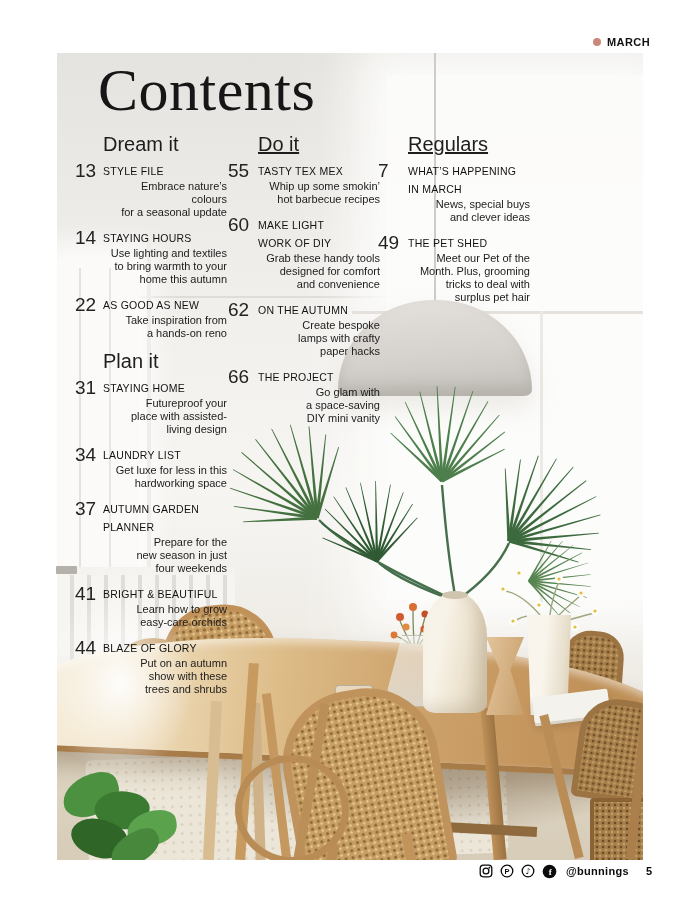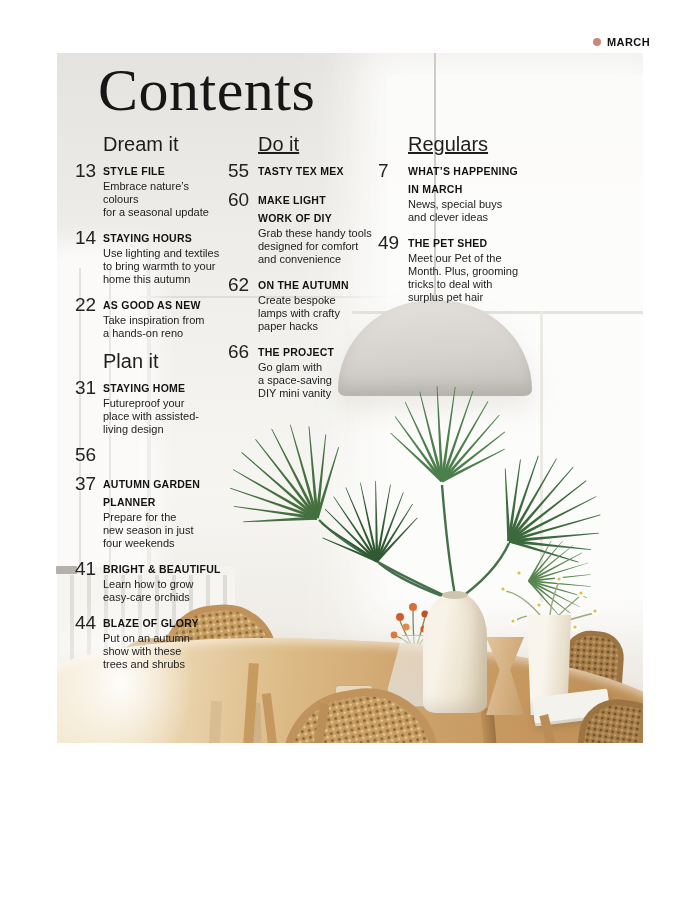--- a/index.html
+++ b/index.html
@@ -1,16 +1,16 @@
 <!DOCTYPE html>
 <html><head>
 <meta charset="utf-8">
 <style>
   html,body{margin:0;padding:0;background:#ffffff;}
-  .page{position:relative;width:700px;height:743px;background:#ffffff;overflow:hidden;
+  .page{position:relative;width:700px;height:916px;background:#ffffff;overflow:hidden;
         font-family:"Liberation Sans",sans-serif;color:#1a1a1a;}
   .ab{position:absolute;}
 
   
   .photo{left:57px;top:53px;width:586px;height:807px;overflow:hidden;background:#efede9;}
   .wall{left:0;top:0;right:0;bottom:0;
         background:linear-gradient(180deg,#e5e3df 0%,#eae8e4 12%,#f0efec 30%,#f6f5f2 55%,#efece6 72%,#eae5dc 100%);}
   .ceiling-line{left:0;top:243px;width:350px;height:2px;background:#dbd8d3;opacity:.8;}
   .win-right{left:330px;top:22px;width:256px;height:525px;background:#fdfdfc;box-shadow:0 0 45px 32px #fdfdfc;opacity:.95;}
   .win-frame-h{left:295px;top:258px;width:291px;height:3px;background:#e5e2dd;}
@@ -113,22 +113,22 @@
 
   .toc-col{top:132px;}
   .c1{left:75px;width:152px;}  .c2{left:228px;width:152px;}  .c3{left:378px;width:152px;}
   .shead{font-size:20px;line-height:24px;font-weight:400;color:#1d1d1d;margin:0 0 5px 28px;}
   .c2 .shead,.c3 .shead{margin-left:30px;text-decoration:underline;}
   .section + .section .shead{margin-top:7px;}
   .entry{display:flex;margin-bottom:9px;}
   .enum{flex:0 0 28px;font-size:19px;line-height:20px;color:#232323;}
   .c2 .enum,.c3 .enum{flex-basis:30px;}
   .ebody{flex:1;}
-  .etitle{font-size:10.5px;line-height:12.5px;font-weight:700;letter-spacing:.25px;color:#121212;white-space:pre-line;}
-  .edesc{font-size:11px;line-height:13px;color:#1c1c1c;white-space:pre-line;margin-top:1px;}
+  .etitle{font-size:10.5px;line-height:12.5px;font-weight:400;letter-spacing:.25px;color:#121212;white-space:pre-line;}
+  .edesc{font-size:11px;line-height:13px;color:#1c1c1c;white-space:pre-line;margin-top:1px;text-align:right;}
 
   .social{top:860px;right:48px;display:flex;align-items:center;gap:7px;height:22px;}
   .social svg{display:block;}
   .handle{font-size:11px;font-weight:700;letter-spacing:.3px;color:#0b0b0b;margin-left:2px;}
   .pageno{font-size:11px;font-weight:700;color:#0b0b0b;margin-left:10px;}
 </style>
 </head>
 <body>
 
 <div class="page">
@@ -312,21 +312,23 @@
     </div>
     <div class="section">
       <h2 class="shead">Plan it</h2>
       <div class="entry">
         <span class="enum">31</span>
         <span class="ebody"><span class="etitle">STAYING HOME</span><div class="edesc">Futureproof your
 place with assisted-
 living design</div></span>
       </div>
       <div class="entry">
-        <span class="enum">56</span>
+        <span class="enum">34</span>
+        <span class="ebody"><span class="etitle">LAUNDRY LIST</span><div class="edesc">Get luxe for less in this
+hardworking space</div></span>
       </div>
       <div class="entry">
         <span class="enum">37</span>
         <span class="ebody"><span class="etitle">AUTUMN GARDEN
 PLANNER</span><div class="edesc">Prepare for the
 new season in just
 four weekends</div></span>
       </div>
       <div class="entry">
         <span class="enum">41</span>
@@ -340,21 +342,22 @@
 trees and shrubs</div></span>
       </div>
     </div>
   </div>
 
   <div class="ab toc-col c2">
     <div class="section">
       <h2 class="shead">Do it</h2>
       <div class="entry">
         <span class="enum">55</span>
-        <span class="ebody"><span class="etitle">TASTY TEX MEX</span></span>
+        <span class="ebody"><span class="etitle">TASTY TEX MEX</span><div class="edesc">Whip up some smokin’
+hot barbecue recipes</div></span>
       </div>
       <div class="entry">
         <span class="enum">60</span>
         <span class="ebody"><span class="etitle">MAKE LIGHT
 WORK OF DIY</span><div class="edesc">Grab these handy tools
 designed for comfort
 and convenience</div></span>
       </div>
       <div class="entry">
         <span class="enum">62</span>

